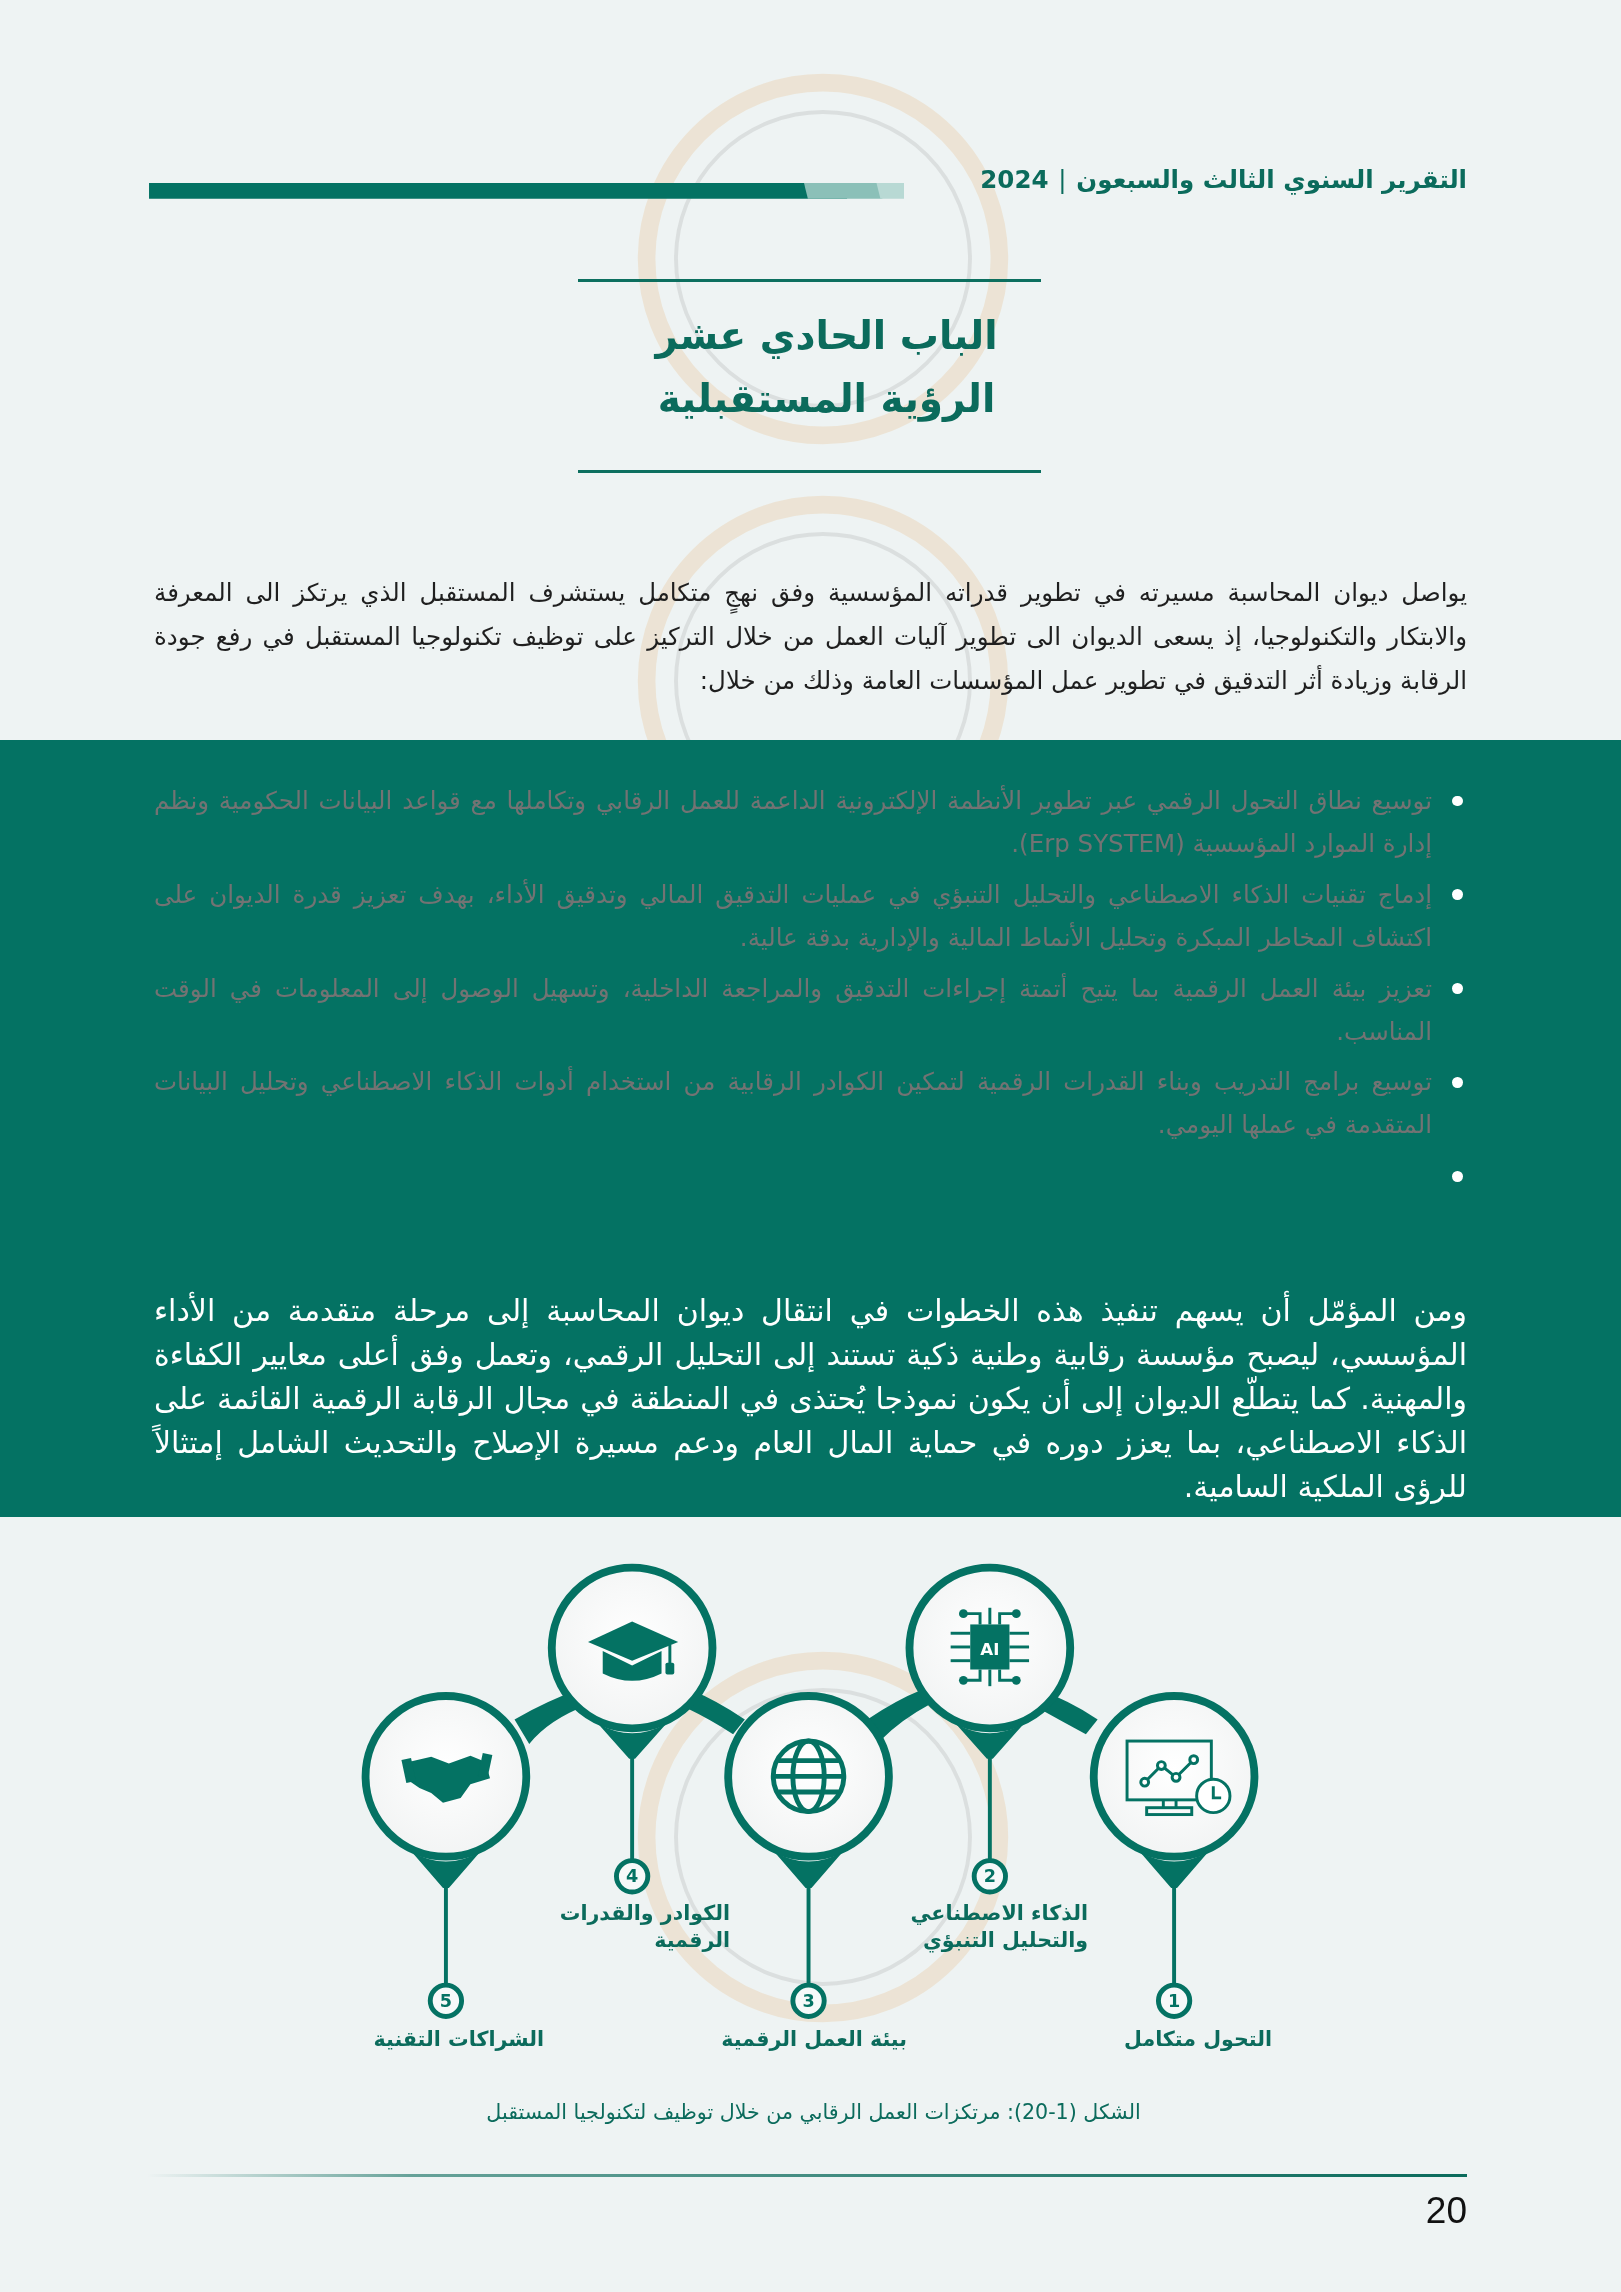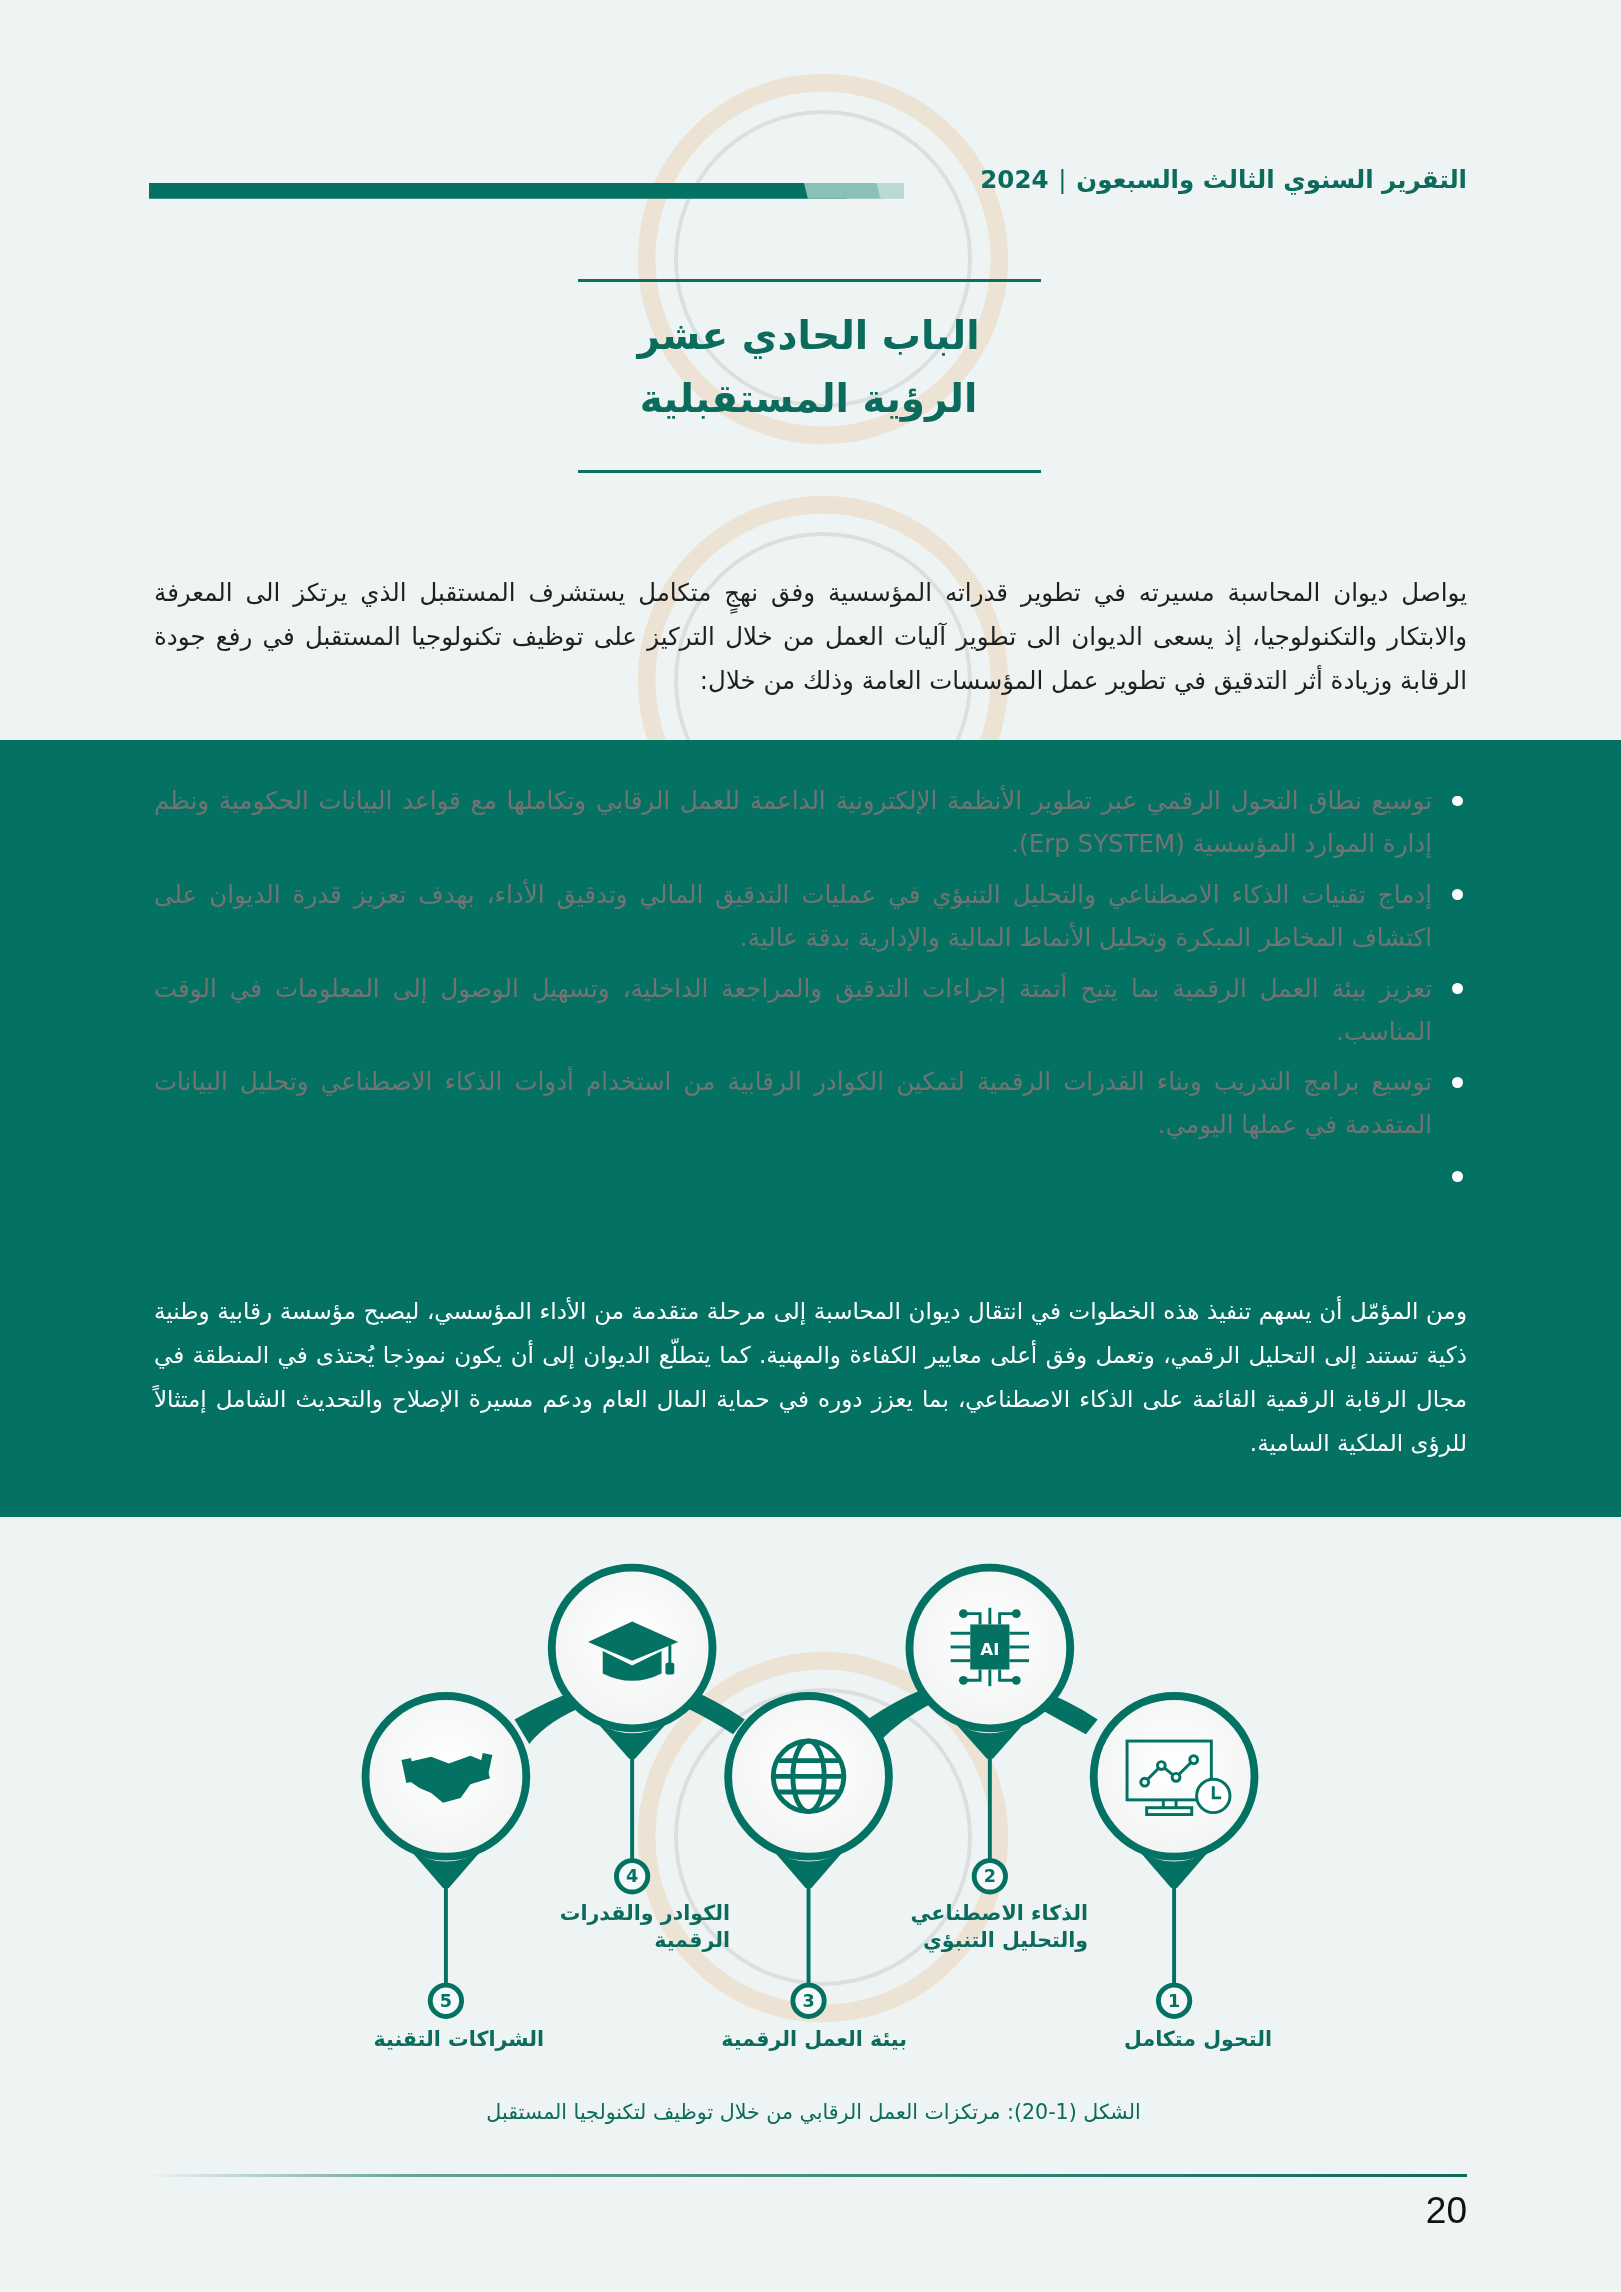--- a/index.html
+++ b/index.html
@@ -23,21 +23,21 @@
     direction: rtl; font-family: "DejaVu Sans", sans-serif;
     font-weight: bold; font-size: 24.5px; color: #0b6b5c; white-space: nowrap;
   }
   .header-title .sep { margin: 0 9.8px; font-weight: normal; }
 
   
   .chapter-line { position: absolute; left: 578px; width: 463px; height: 2.9px; background: #0c6f5f; }
   .chapter-line.top { top: 245px; }
   .chapter-line.bottom { top: 436px; }
   .chapter-title {
-    position: absolute; left: 549px; width: 519px; top: 270px;
+    position: absolute; left: 567px; width: 519px; top: 270px;
     text-align: center; direction: rtl;
     font-family: "DejaVu Sans", sans-serif; font-weight: bold;
     color: #0b6b5c; font-size: 39px; line-height: 63px;
   }
 
   
   .intro {
     position: absolute; left: 154px; width: 1313px; top: 537px;
     direction: rtl; text-align: justify; text-align-last: right;
     font-size: 24.5px; line-height: 44px; color: #1f1f1f;
@@ -56,21 +56,21 @@
   .bullets li {
     position: relative; padding-right: 35px; margin-bottom: 7.8px;
     text-align: justify; text-align-last: right;
   }
   .bullets li .dot {
     position: absolute; right: 3.9px; top: 16.7px; width: 10.8px; height: 10.8px;
     border-radius: 50%; background: #fff;
   }
   .closing {
     position: absolute; left: 154px; width: 1313px; top: 1255px;
-    direction: rtl; color: #fff; font-size: 23px; line-height: 44px;
+    direction: rtl; color: #fff; font-size: 30px; line-height: 44px;
     text-align: justify; text-align-last: right;
   }
 
   
   .diagram { position: absolute; left: 0; top: 1509px; width: 1511px; height: 549px; }
   .diagram svg { position:absolute; left:0; top:0; }
   .node-label {
     position: absolute; direction: rtl; 
     font-weight: bold; color: #0b6b5c; font-size: 20.6px; line-height: 26.5px;
     white-space: nowrap;

